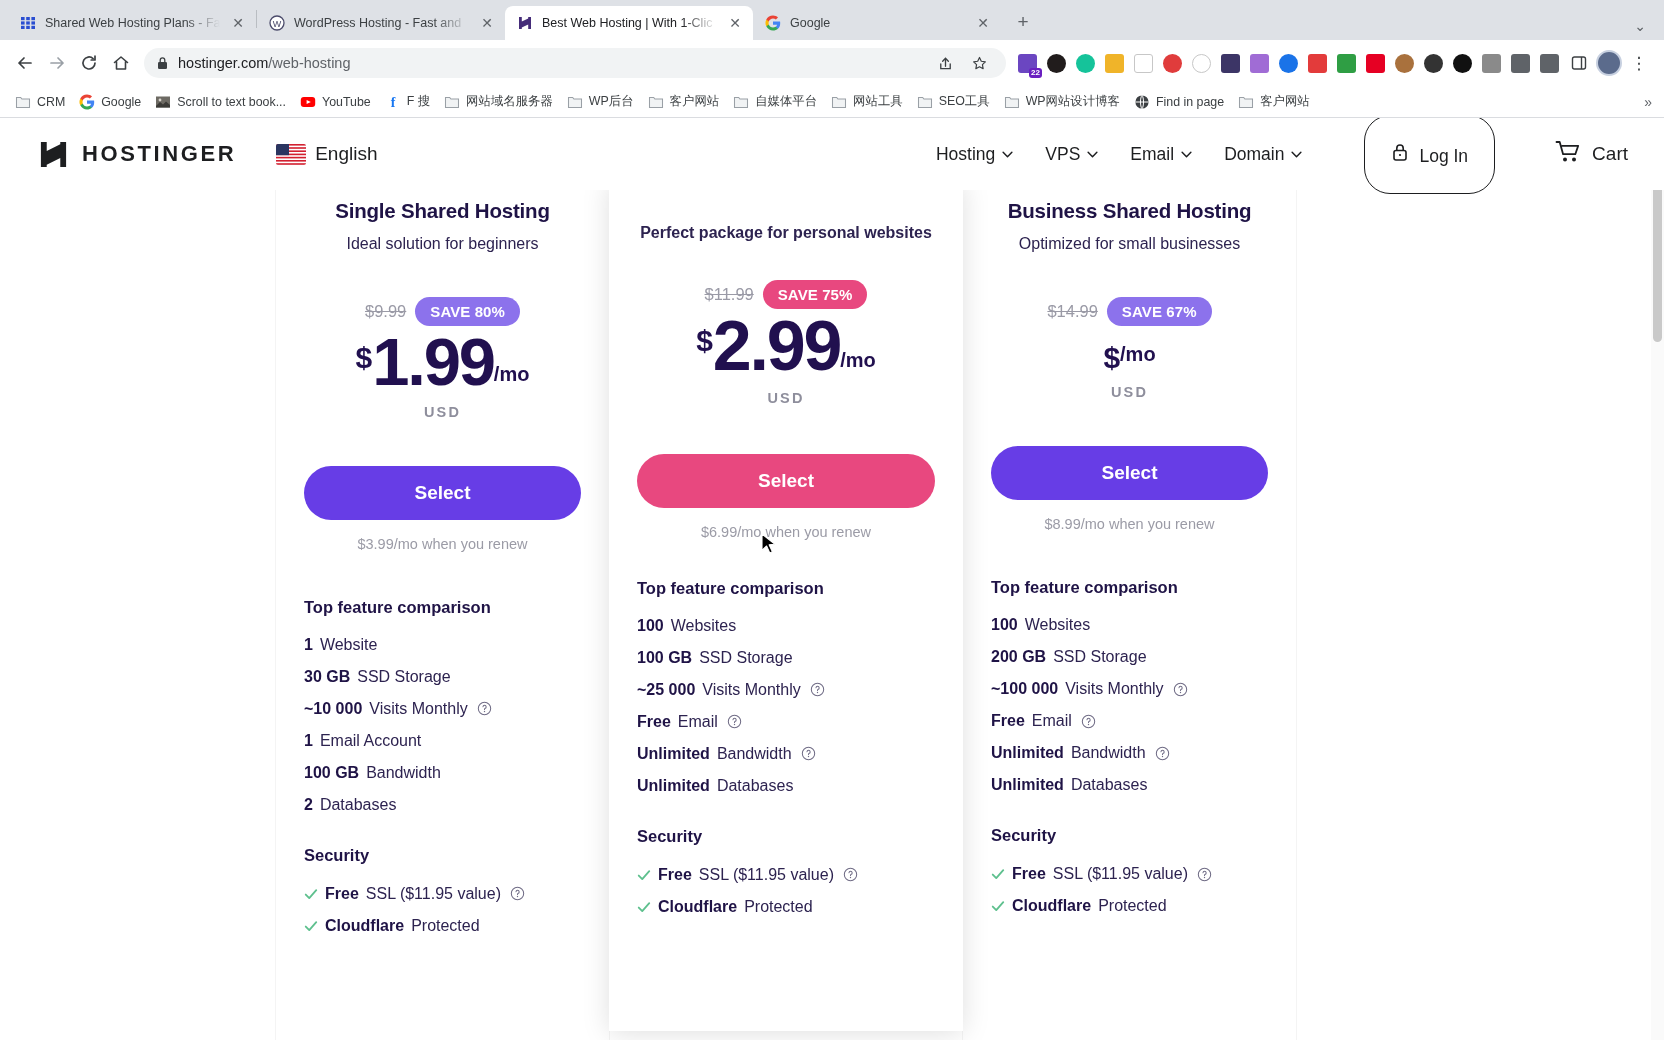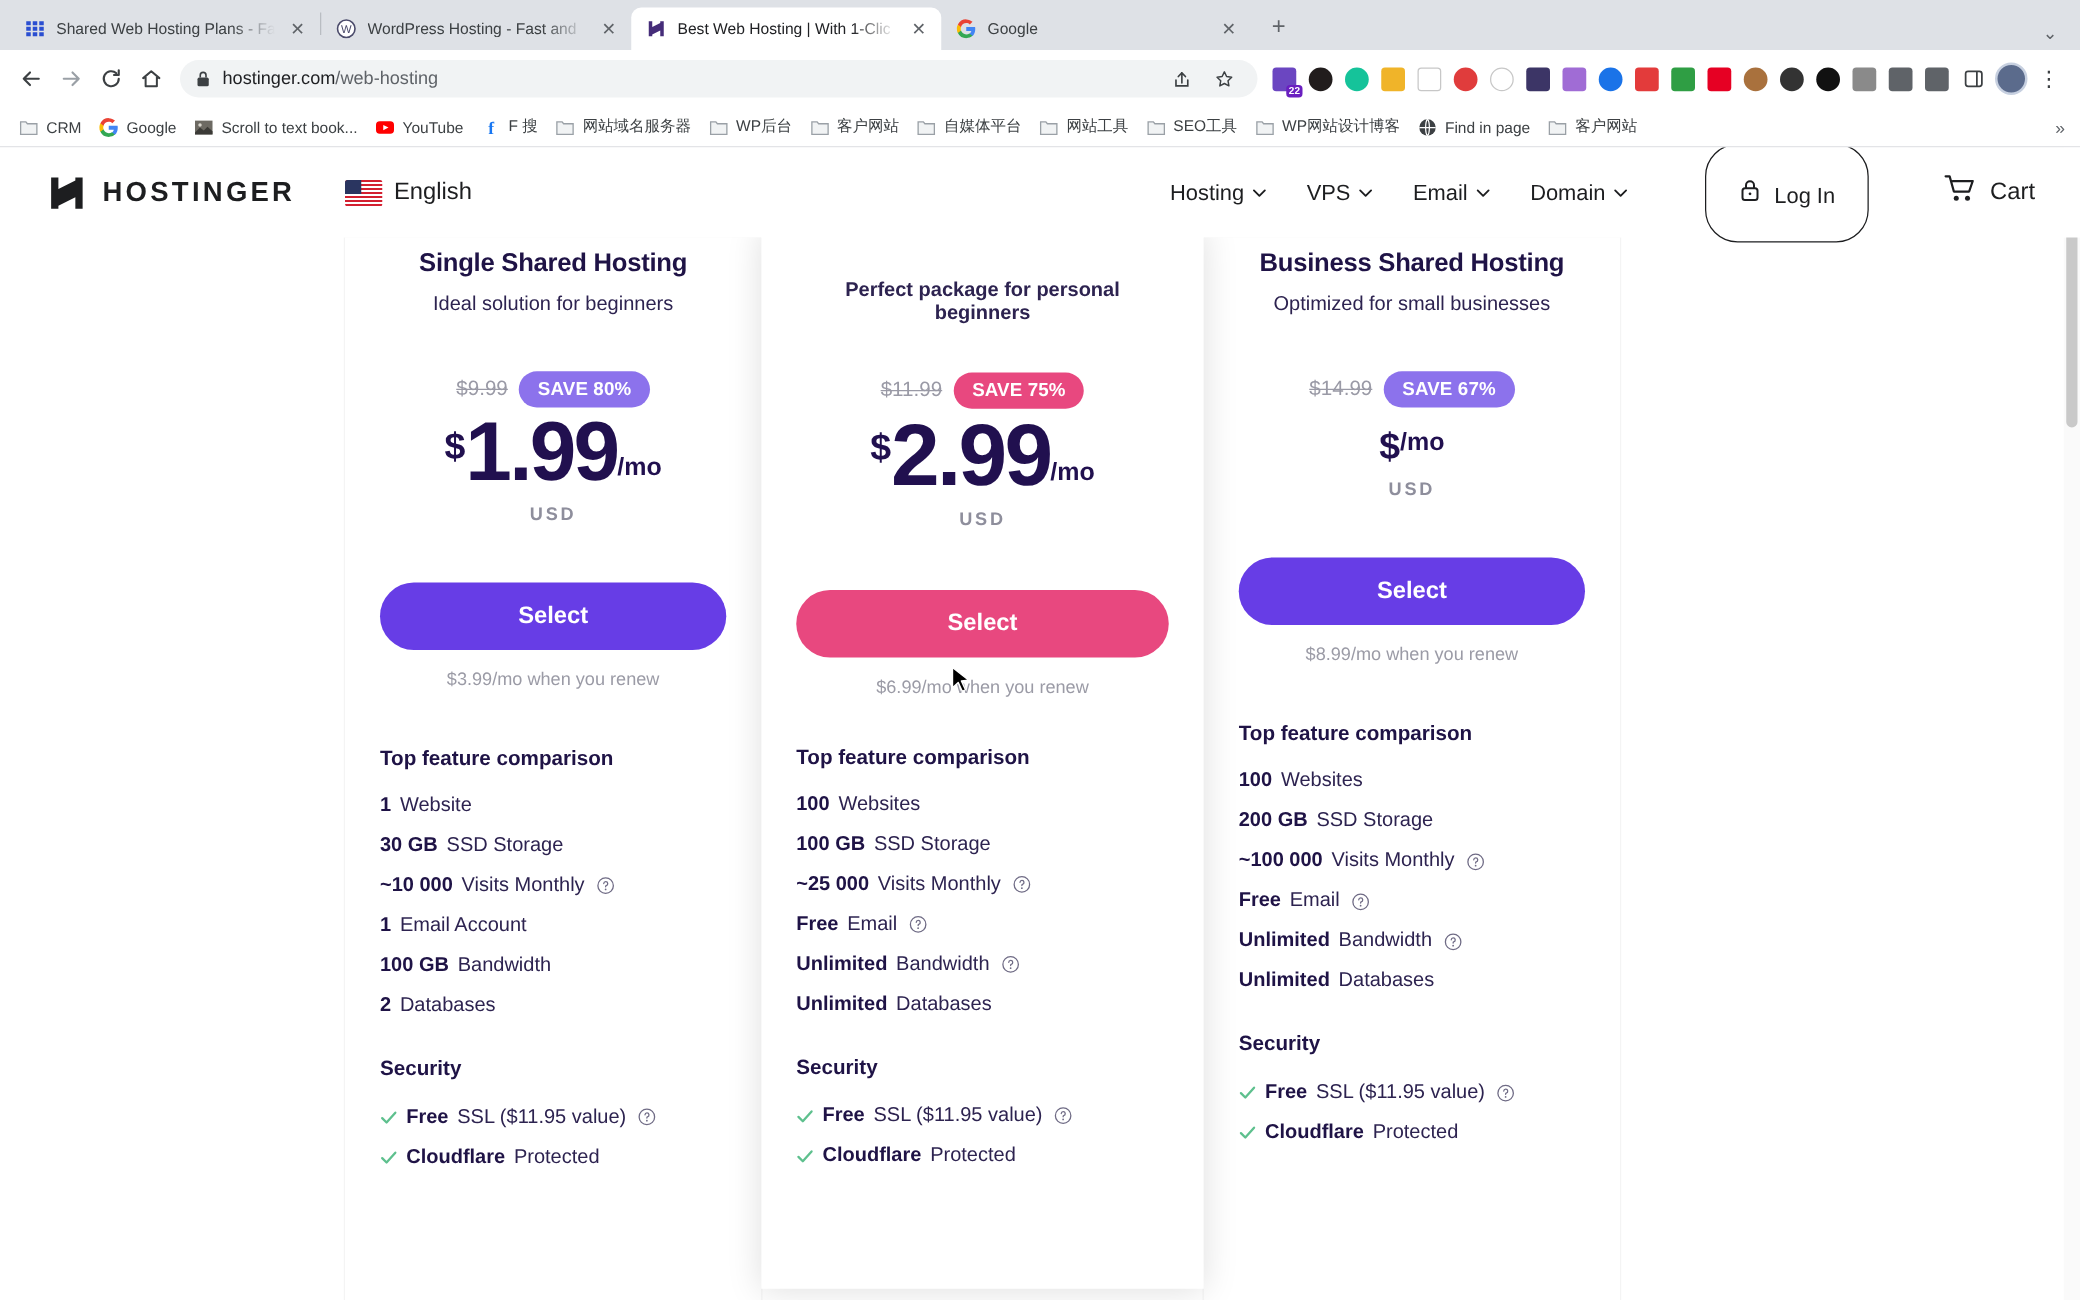--- a/index.html
+++ b/index.html
@@ -716,21 +716,21 @@
                     <path d="M2 8.6l4 4 8-9" stroke="#5ec08e" stroke-width="2.1" fill="none" stroke-linecap="round" stroke-linejoin="round"></path>
                   </svg>
                 </span>
                 <b>Cloudflare</b>
                 <span>Protected</span>
               </div>
             </div>
           </div>
           <div class="card c2">
             <div class="plan-name" style="visibility: hidden;">Premium Shared Hosting</div>
-            <div class="plan-desc" style="margin-top: 0px; font-weight: 600;">Perfect package for personal beginners</div>
+            <div class="plan-desc" style="margin-top: 0px; font-weight: 600;">Perfect package for personal websites</div>
             <div class="price-block">
               <div class="old-row">
                 <span class="old-price">$11.99</span>
                 <span class="save-badge" style="background: rgb(232, 72, 127);">SAVE 75%</span>
               </div>
               <div class="price-row">
                 <span class="cur">$</span>
                 <span class="amount">2.99</span>
                 <span class="per">/mo</span>
               </div>

